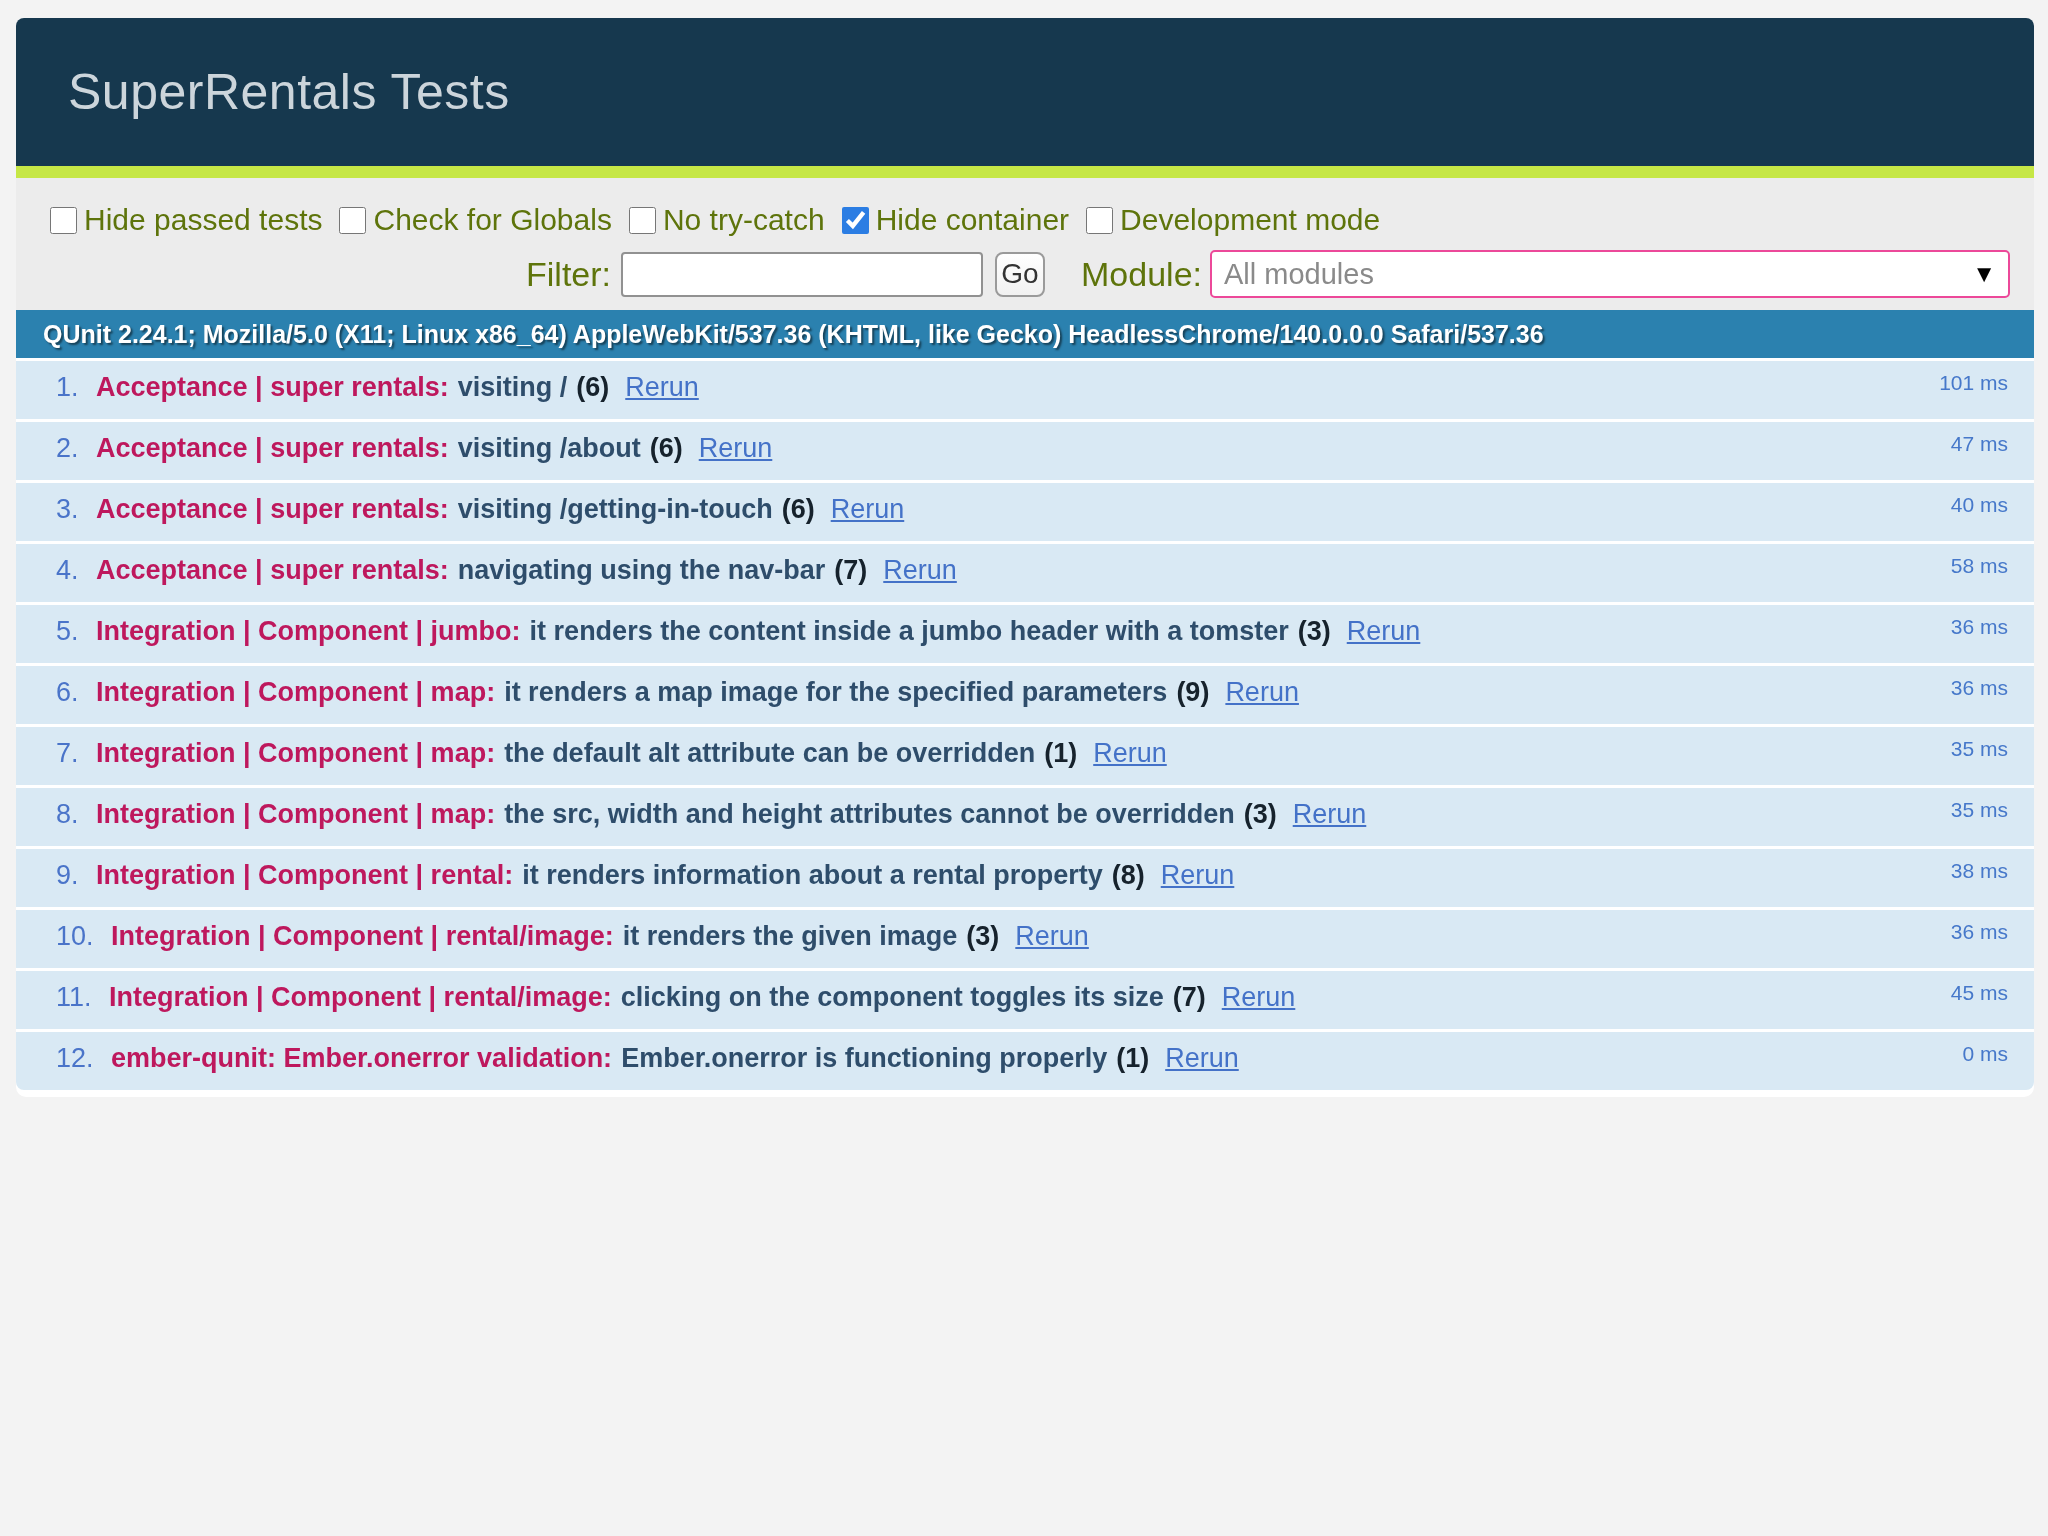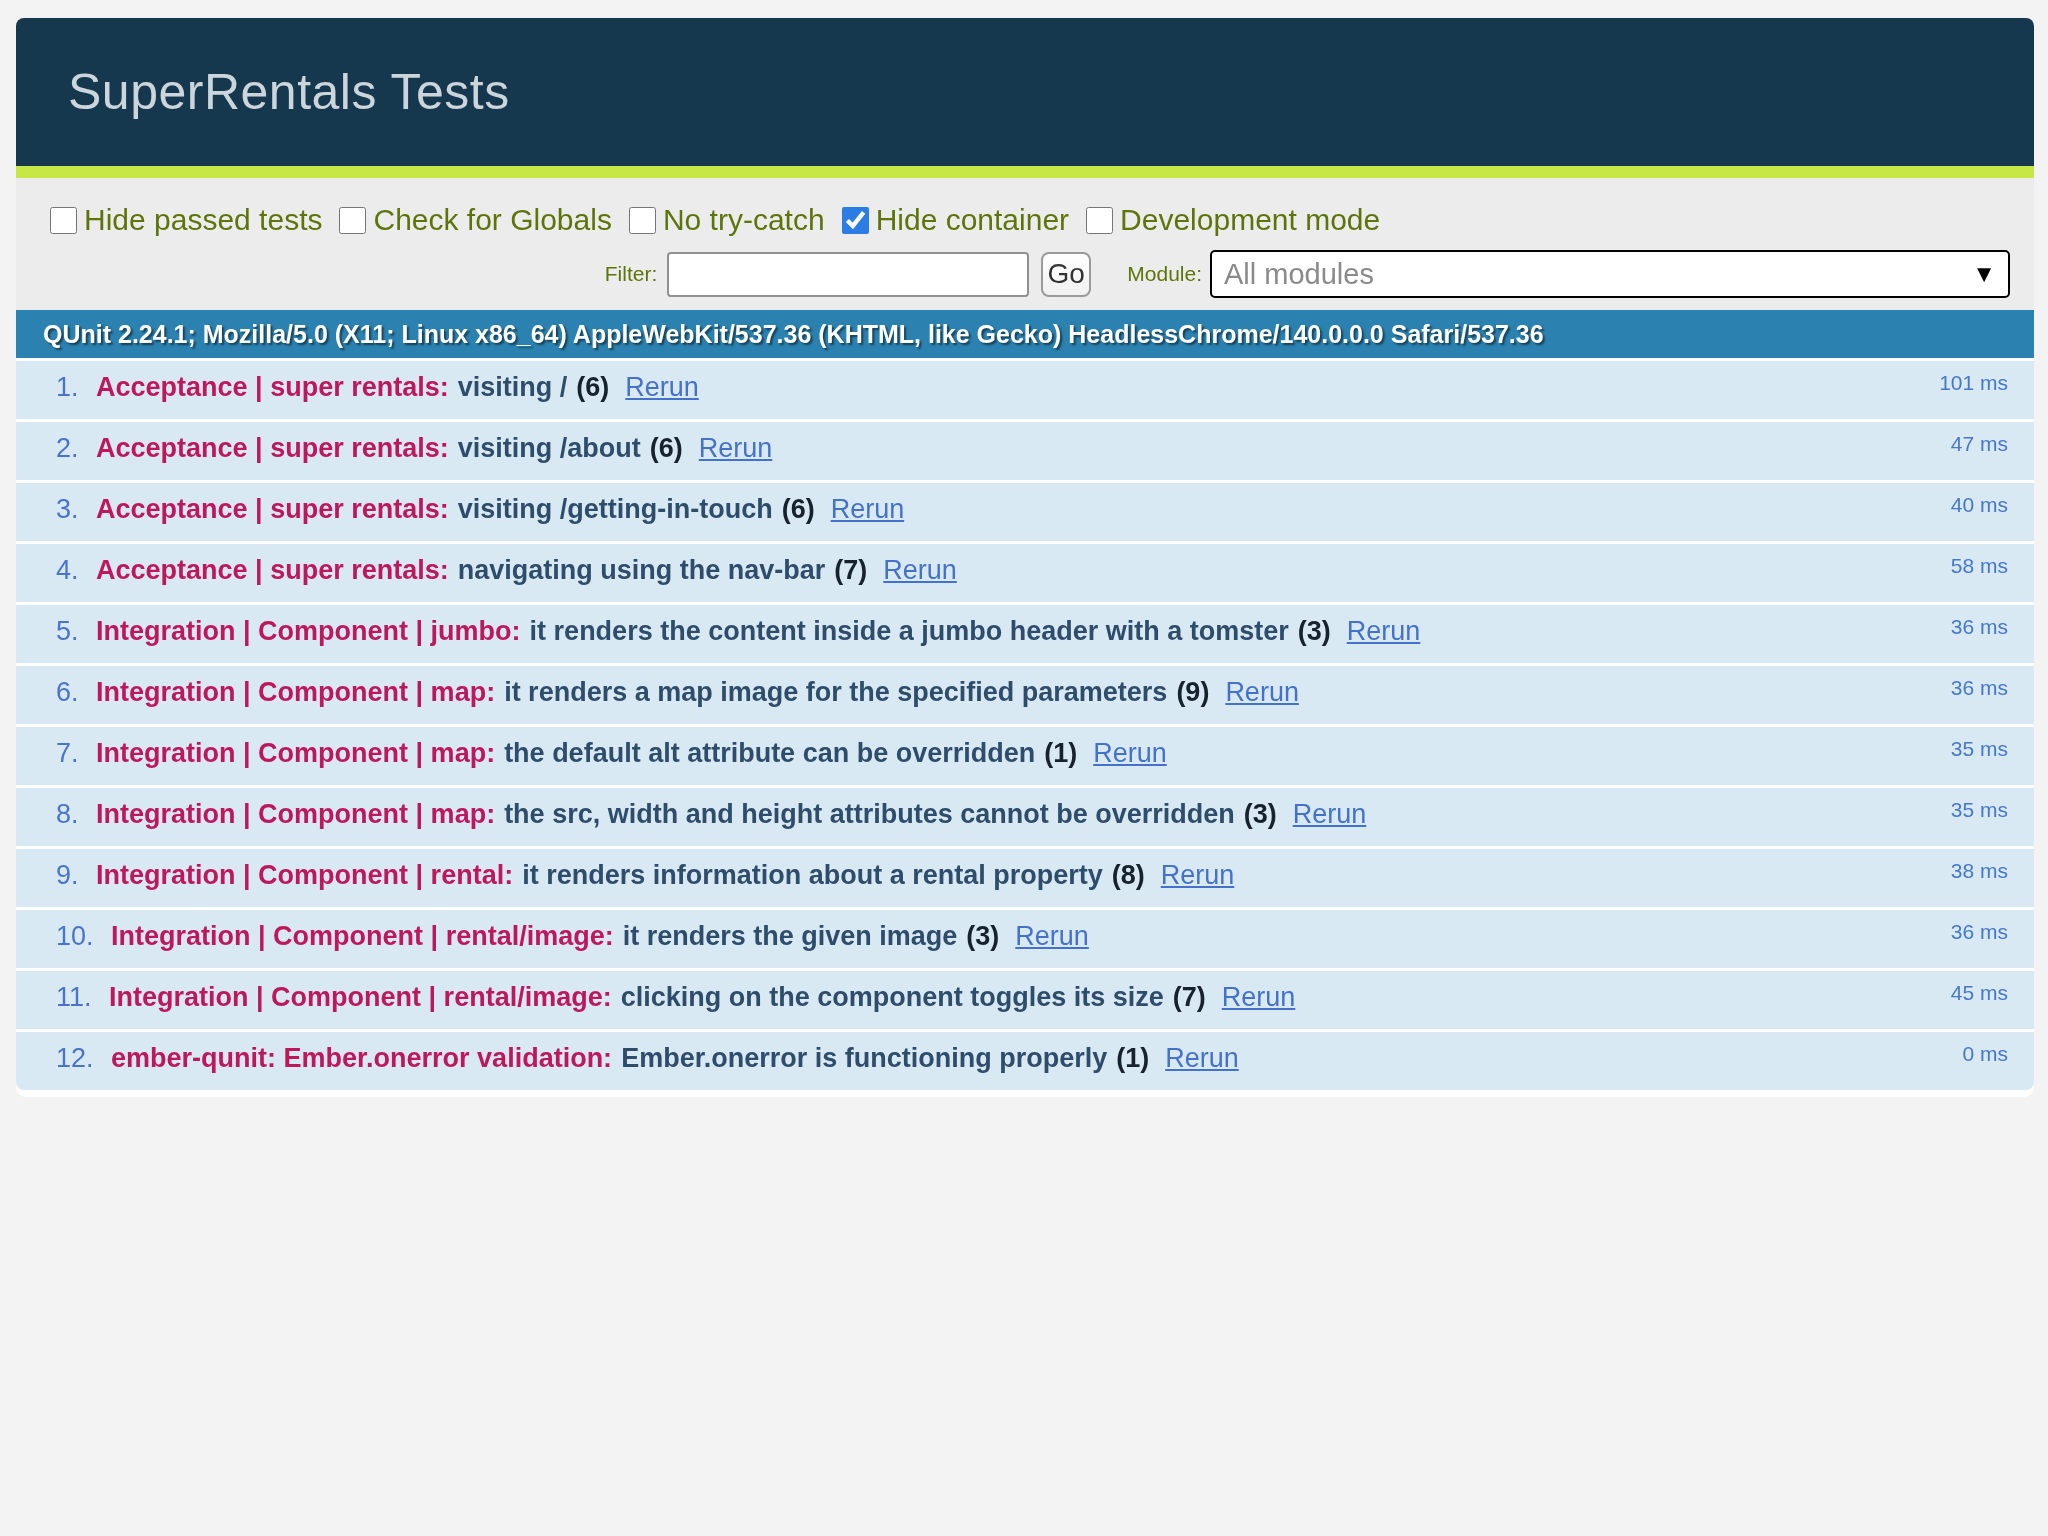--- a/index.html
+++ b/index.html
@@ -45,21 +45,21 @@
   }
   .cb-label { font-size: 30px; color: #5e740b; white-space: nowrap; }
 
   .filter-row {
     margin-top: 13px;
     display: flex;
     align-items: center;
     justify-content: flex-end;
   }
   .filter-label, .module-label {
-    font-size: 21px; color: #5e740b; white-space: nowrap;
+    font-size: 34px; color: #5e740b; white-space: nowrap;
   }
   .filter-input {
     width: 362px; height: 45px;
     margin-left: 10px;
     border: 2px solid #919191;
     border-radius: 4px;
     background: #fff;
     font-size: 28px;
     font-family: "Liberation Sans", sans-serif;
     padding: 0 10px;
@@ -74,21 +74,21 @@
     font-size: 28px;
     color: #333;
     font-family: "Liberation Sans", sans-serif;
     cursor: pointer;
   }
   .module-label { margin-left: 36px; }
   .select-wrap { position: relative; margin-left: 8px; width: 800px; }
   .module-select {
     width: 100%; height: 48px;
     -webkit-appearance: none; appearance: none;
-    border: 2px solid #000000;
+    border: 2px solid #ec4899;
     border-radius: 5px;
     background: #fff;
     font-size: 29px;
     color: #8a8a8a;
     font-family: "Liberation Sans", sans-serif;
     padding: 0 50px 0 12px;
     outline: none;
   }
   .select-arrow {
     position: absolute; right: 14px; top: 50%;

